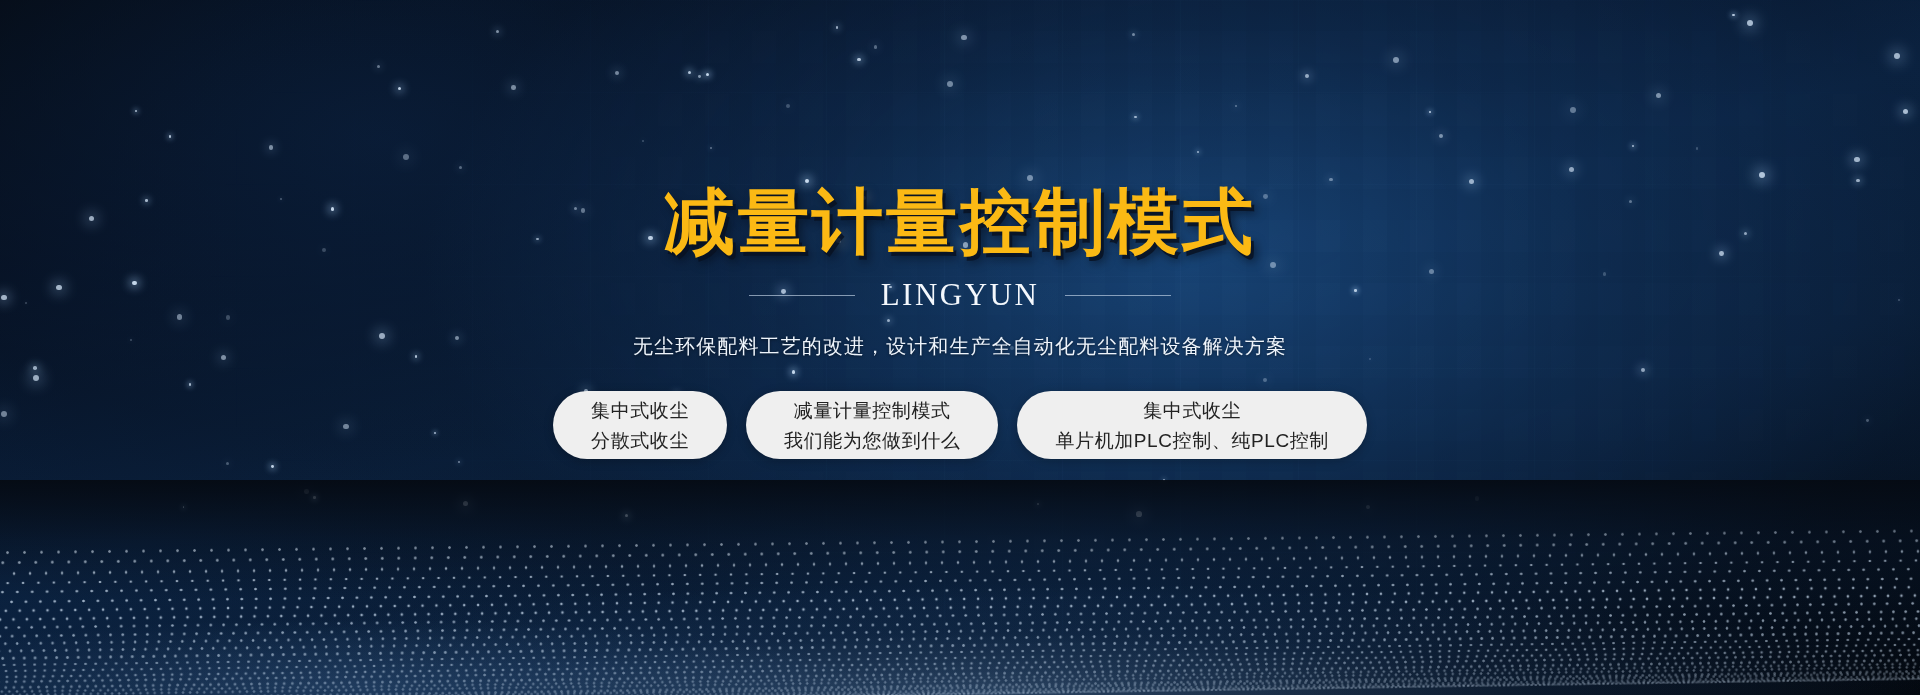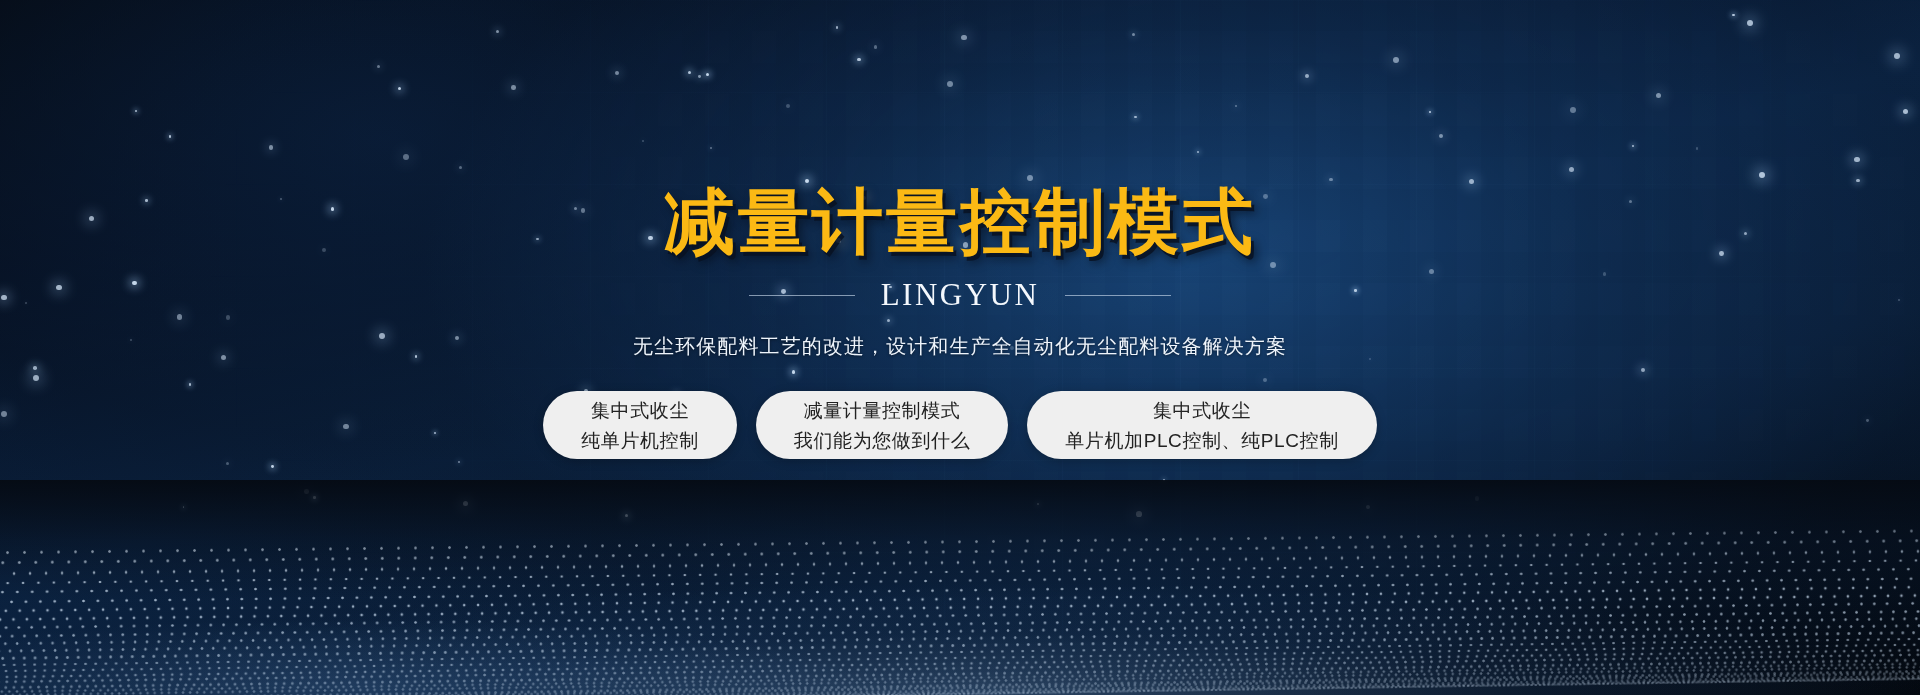--- a/index.html
+++ b/index.html
@@ -298,21 +298,21 @@
       <span class="brand">LINGYUN</span>
       <span class="rule"></span>
     </div>
 
     <p class="desc">无尘环保配料工艺的改进，设计和生产全自动化无尘配料设备解决方案</p>
 
     <div class="pills">
 
       <div class="pill">
         <span class="pill-line">集中式收尘</span>
-        <span class="pill-line">纯单片机控制</span>
+        <span class="pill-line">分散式收尘</span>
       </div>
 
       <div class="pill">
         <span class="pill-line">减量计量控制模式</span>
         <span class="pill-line">我们能为您做到什么</span>
       </div>
 
       <div class="pill">
         <span class="pill-line">集中式收尘</span>
         <span class="pill-line">单片机加PLC控制、纯PLC控制</span>

